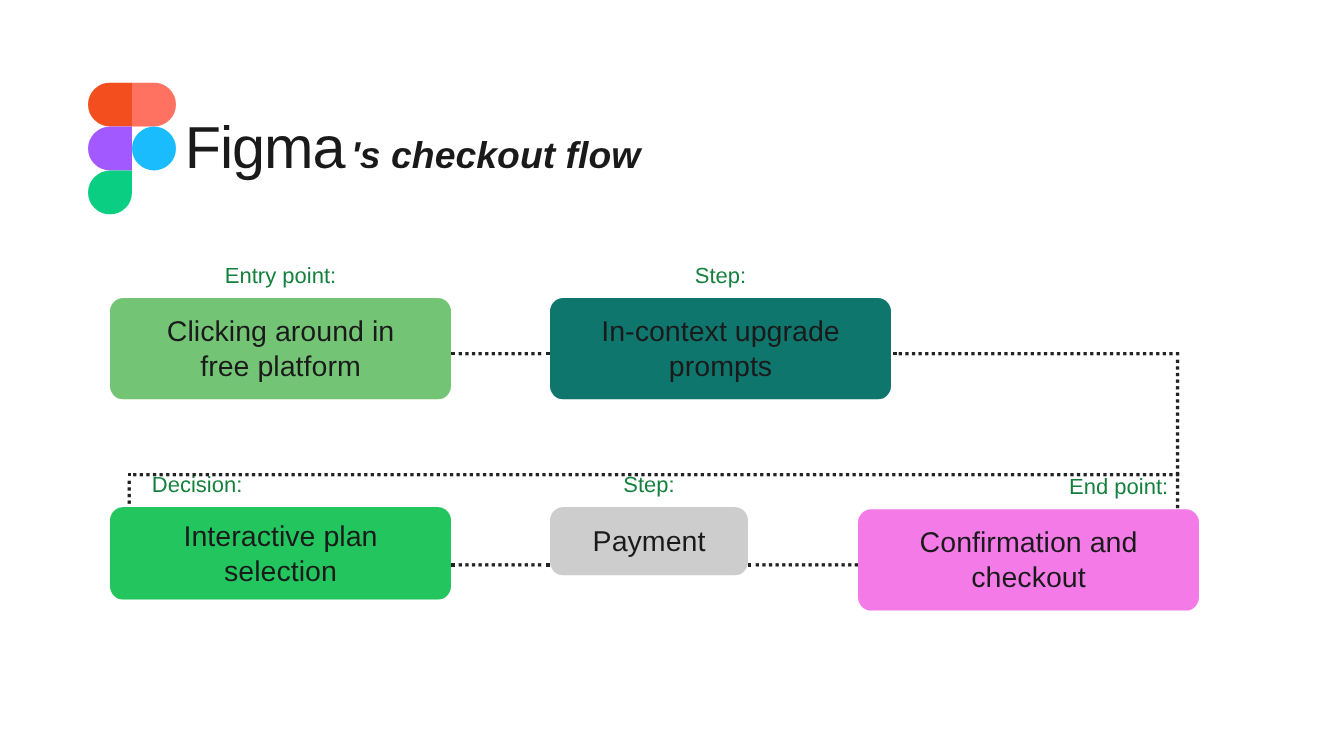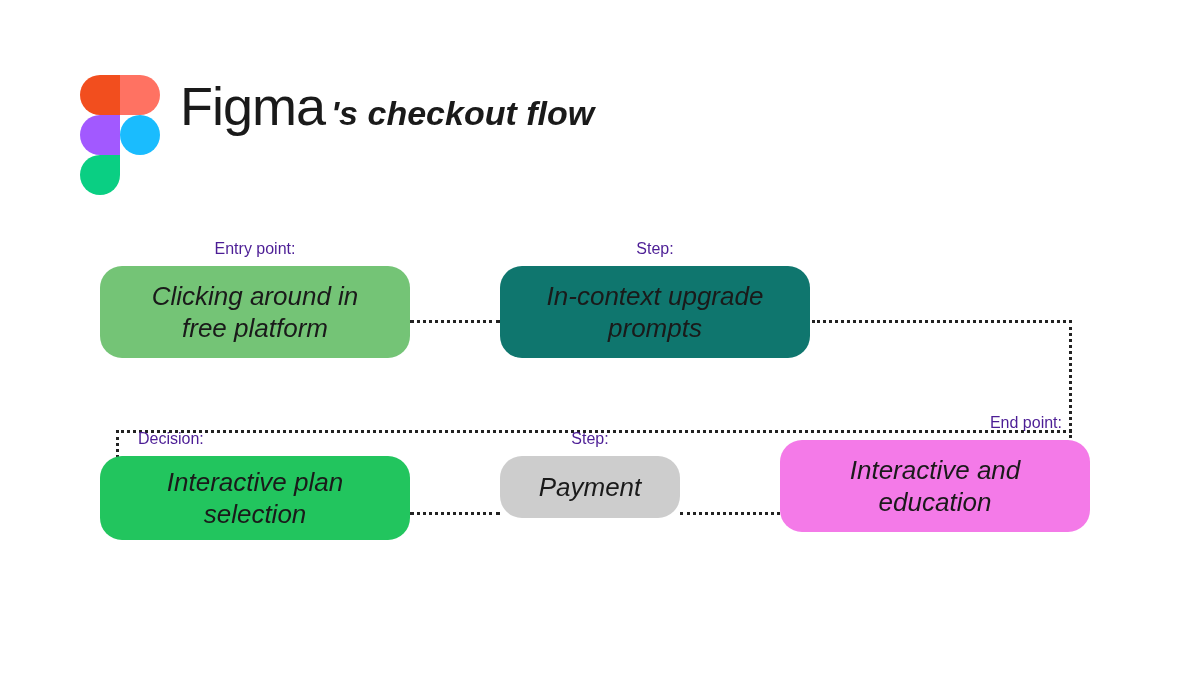--- a/index.html
+++ b/index.html
@@ -13,22 +13,22 @@
       background: #ffffff;
       font-family: -apple-system, BlinkMacSystemFont, "Segoe UI", Helvetica, Arial, sans-serif;
       position: relative;
       overflow: hidden;
     }
     .header {
       position: absolute;
       top: 75px;
       left: 80px;
       display: flex;
-      align-items: flex-start;
-      gap: 20px;
+      align-items: center;
+      gap: 8px;
     }
     .logo {
       width: 80px;
       height: 120px;
       position: relative;
     }
     .title-group {
       display: flex;
       align-items: baseline;
       gap: 6px;
@@ -52,46 +52,45 @@
       width: 1000px;
       height: 380px;
     }
     .node {
       position: absolute;
       display: flex;
       flex-direction: column;
       align-items: center;
     }
     .node-label {
-      font-size: 16px;
-      color: #4c1d95;
+      font-size: 20px;
+      color: #15803d;
       margin-bottom: 8px;
       font-weight: 400;
     }
     .node-box {
-      border-radius: 22px;
+      border-radius: 12px;
       padding: 16px 28px;
       text-align: center;
       font-size: 26px;
       color: #1a1a1a;
       line-height: 1.25;
       display: flex;
       align-items: center;
       justify-content: center;
-      font-style: italic;
     }
     .n1 { top: 0; left: 0; }
     .n1 .node-box { background: #74C476; width: 310px; height: 92px; }
     .n2 { top: 0; left: 400px; }
     .n2 .node-box { background: #0f766e; width: 310px; height: 92px; }
     .n3 { top: 190px; left: 0; }
     .n3 .node-box { background: #22c55e; width: 310px; height: 84px; }
     .n4 { top: 190px; left: 400px; }
     .n4 .node-box { background: #CDCDCD; width: 180px; height: 62px; padding: 0 20px; }
-    .n5 { top: 174px; left: 680px; }
+    .n5 { top: 192px; left: 680px; }
     .n5 .node-box { background: #F47AE8; width: 310px; height: 92px; }
     .n3 .node-label { align-self: flex-start; margin-left: 38px; }
     .n5 .node-label { align-self: flex-end; margin-right: 28px; }
     .connector {
       position: absolute;
       border: 0 dotted #222;
     }
     .c1 { top: 80px; left: 310px; width: 90px; border-top-width: 3px; }
     .c2a { top: 80px; left: 712px; width: 260px; border-top-width: 3px; }
     .c2b { top: 80px; left: 969px; height: 190px; border-left-width: 3px; }
@@ -144,16 +143,16 @@
     <div class="node-box">Interactive plan selection</div>
   </div>
 
   <div class="node n4">
     <div class="node-label">Step:</div>
     <div class="node-box">Payment</div>
   </div>
 
   <div class="node n5">
     <div class="node-label">End point:</div>
-    <div class="node-box">Interactive and education</div>
+    <div class="node-box">Confirmation and checkout</div>
   </div>
 
 </div>
 
 </body></html>

